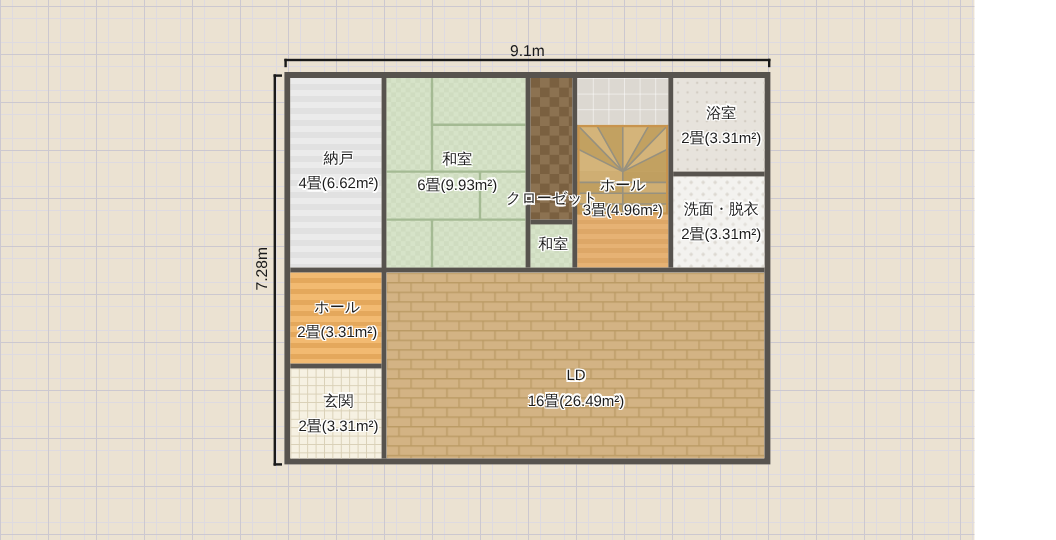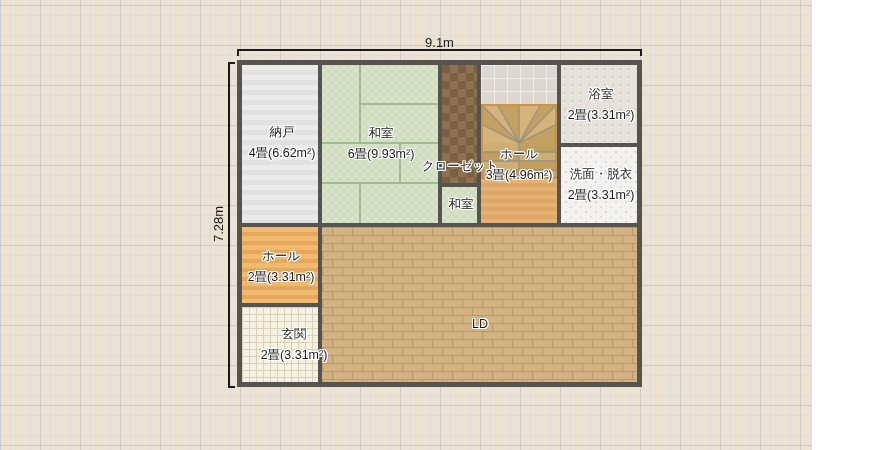--- a/index.html
+++ b/index.html
@@ -184,22 +184,23 @@
       <span>洗面・脱衣</span>
       <span>2畳(3.31m²)</span>
     </div>
     <div class="room-label" style="left:219px;top:139px;">
       <span>和室</span>
     </div>
     <div class="room-label" style="left:39px;top:202px;">
       <span>ホール</span>
       <span>2畳(3.31m²)</span>
     </div>
-    <div class="room-label" style="left:52px;top:280px;">
+    <div class="room-label" style="left:40px;top:280px;">
       <span>玄関</span>
       <span>2畳(3.31m²)</span>
     </div>
     <div class="room-label" style="left:238px;top:259px;">
       <span>LD</span>
+      <span>16畳(26.49m²)</span>
     </div>
 
   </div>
 </div>
 
 </body></html>

